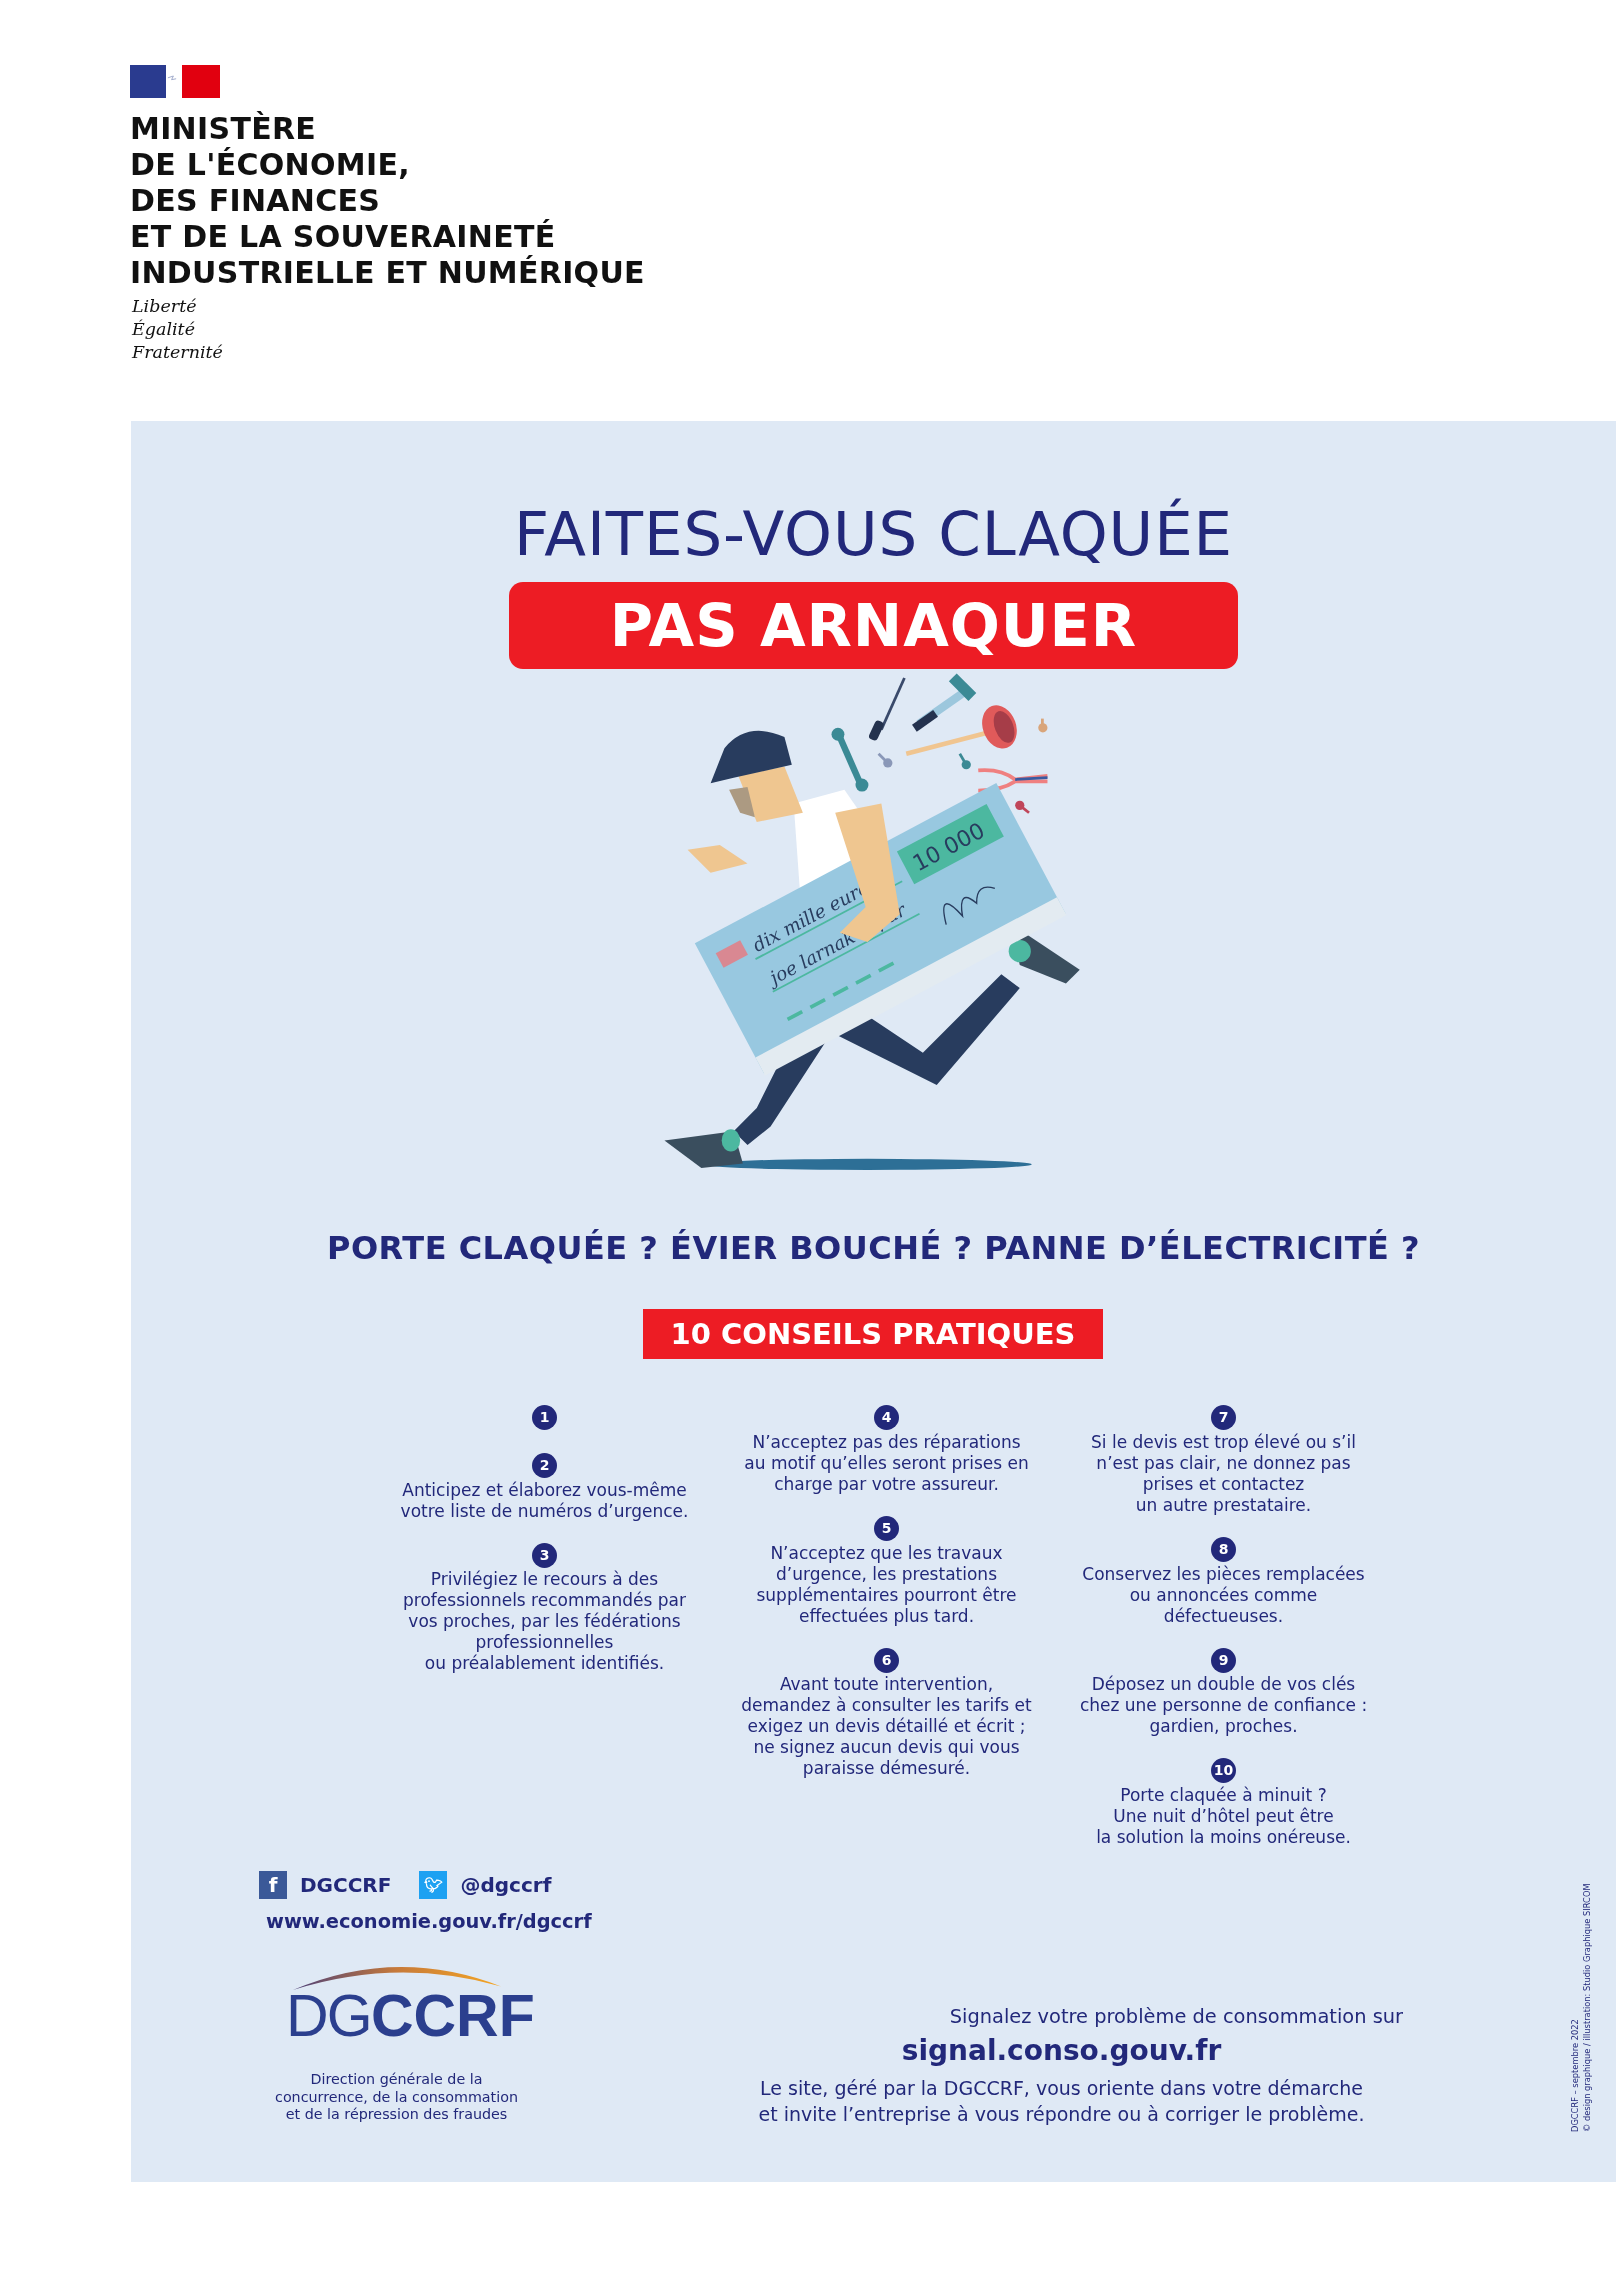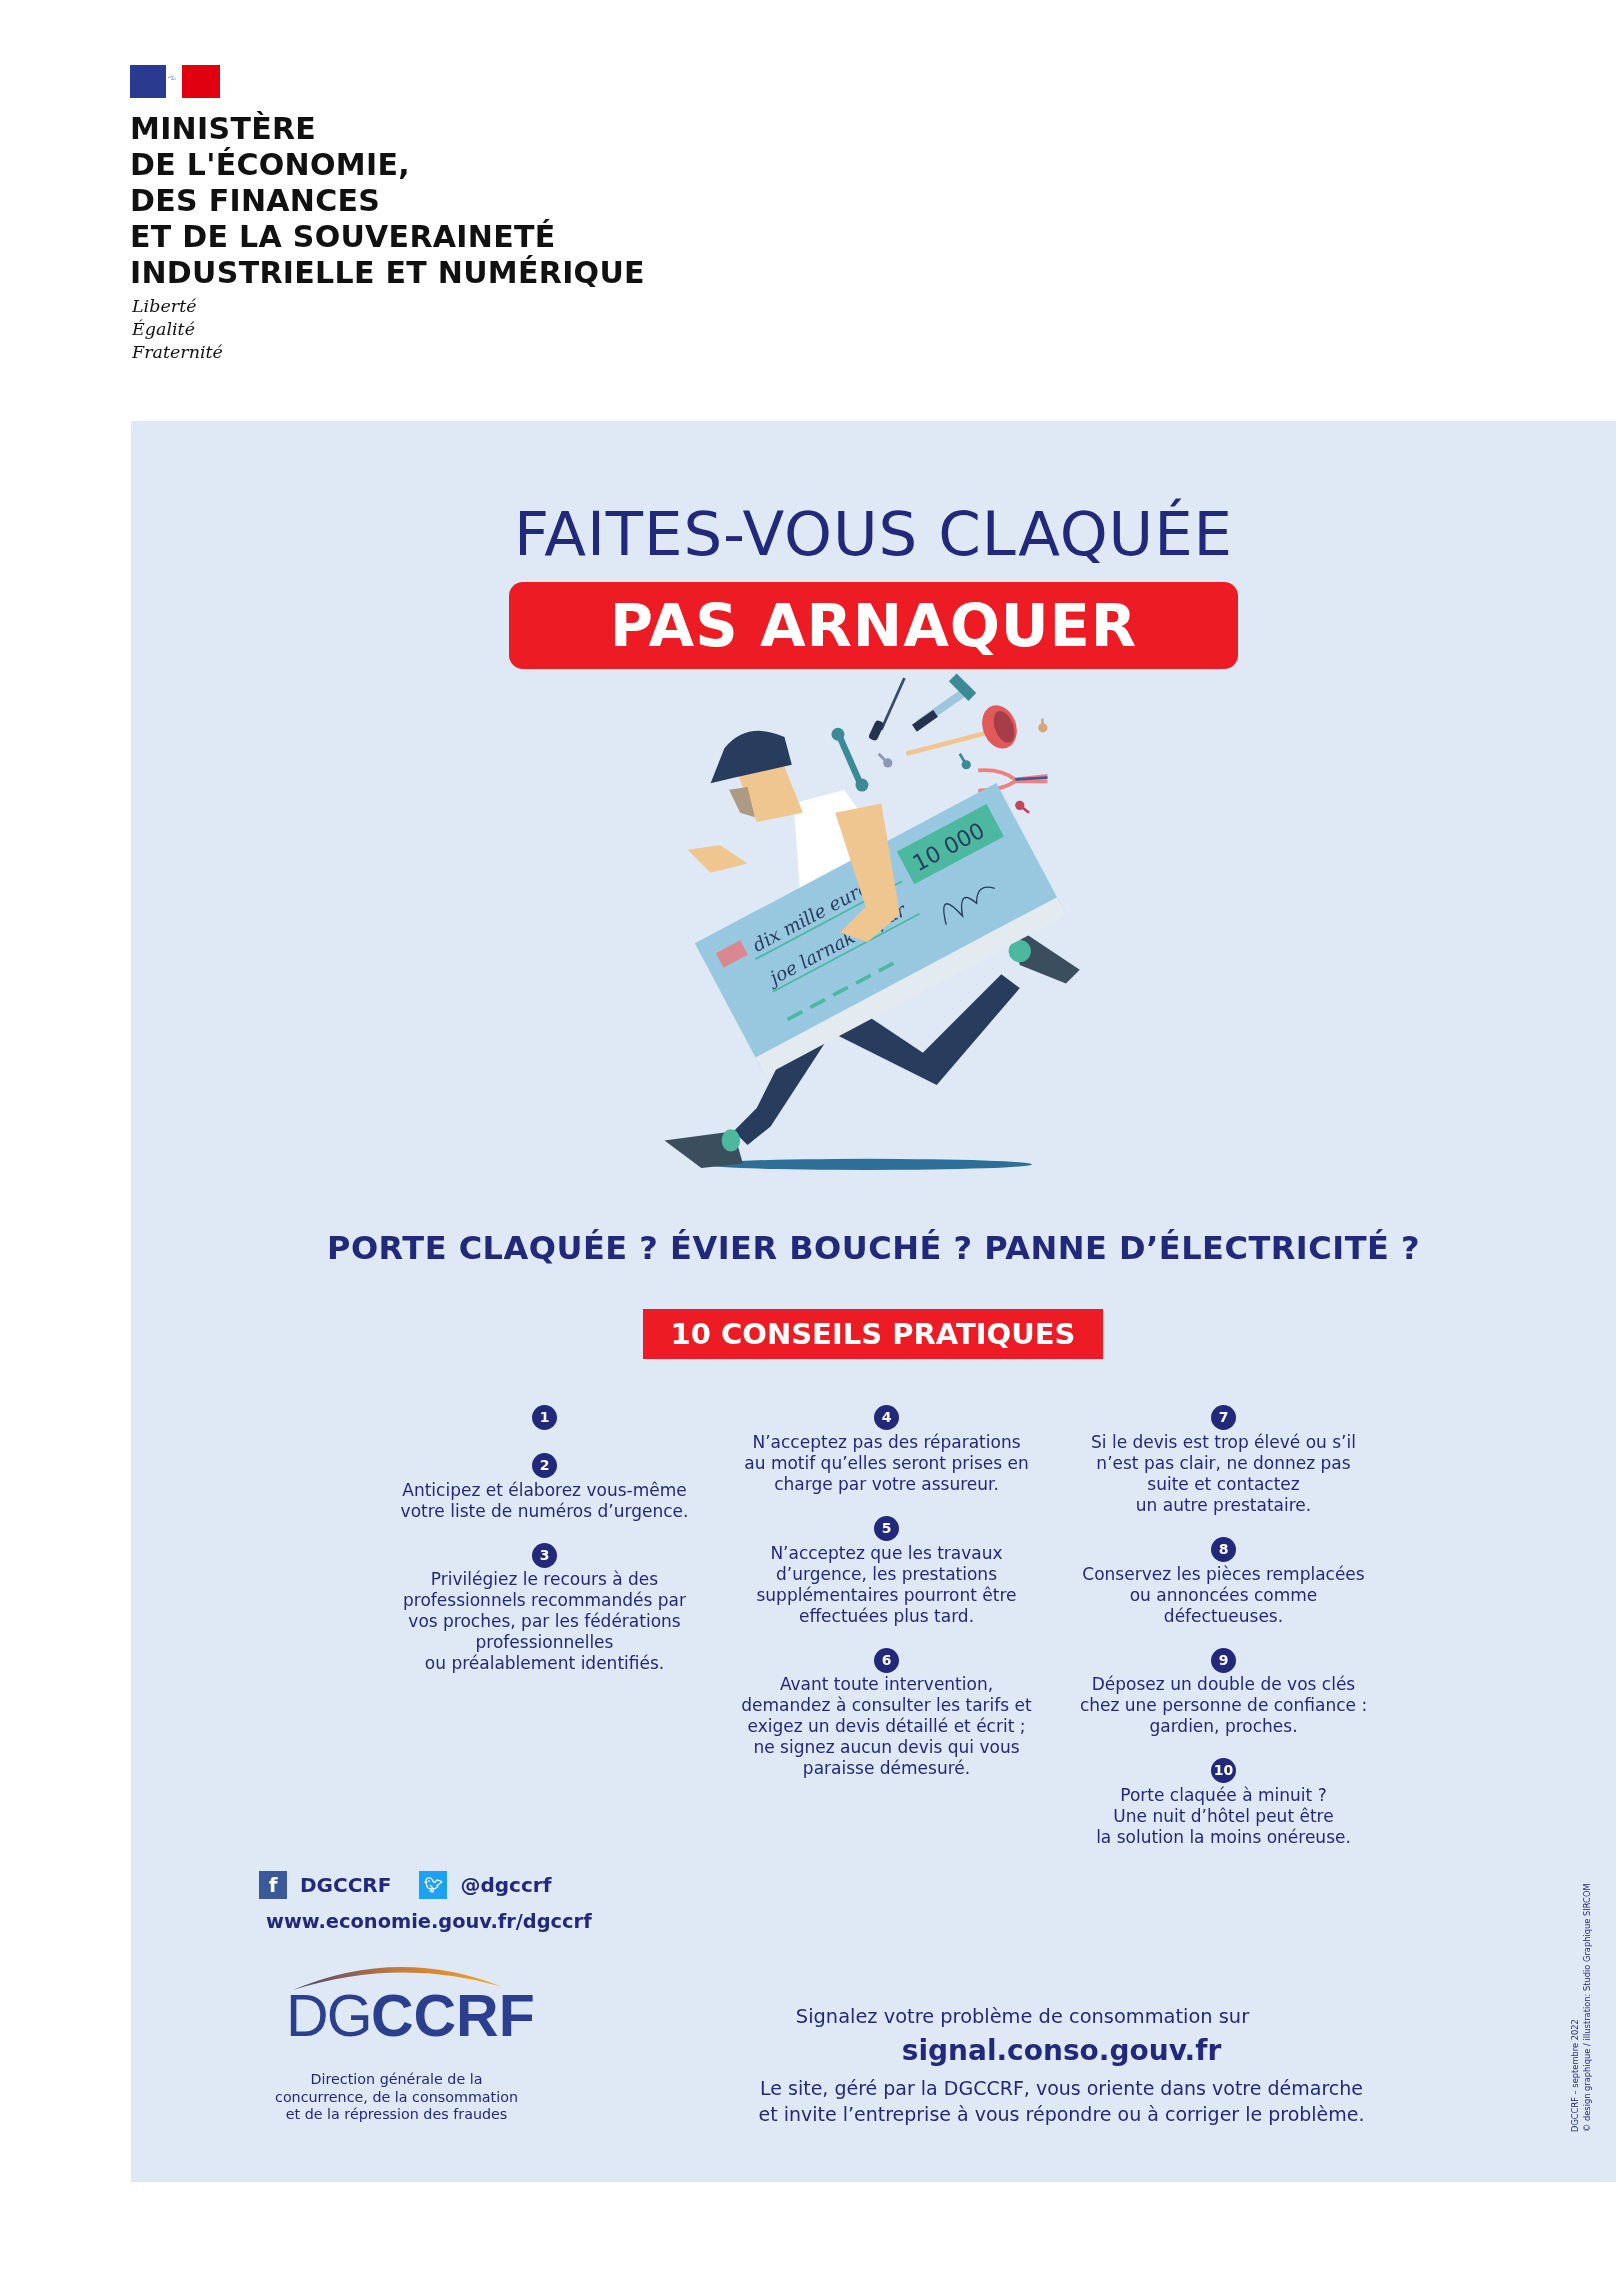--- a/index.html
+++ b/index.html
@@ -35,21 +35,21 @@
   
   .social { left:259px; top:1871px; display:flex; align-items:center; font-size:20px; font-weight:bold; color:#22287a; }
   .fb { width:28px; height:28px; background:#3b5998; color:#fff; font-weight:bold; text-align:center; line-height:29.5px; font-size:20px; margin-right:13px; }
   .tw { width:28px; height:28px; background:#1da1f2; color:#fff; text-align:center; line-height:28px; font-size:14.8px; margin:0 13px 0 28px; }
   .website { left:266px; top:1910px; font-size:19.4px; font-weight:bold; color:#22287a; }
   .logo-arc { left:291px; top:1955px; width:212px; height:37px; }
   .logo-text { left:286px; top:1981px; font-size:59px; color:#2b3f8e; white-space:nowrap; }
   .logo-text .dg { font-weight:normal; letter-spacing:-1.8px; font-family:Liberation Sans, sans-serif;text-align:right; }
   .logo-text .ccrf { font-weight:bold; font-family:"Liberation Sans", sans-serif; }
   .logo-caption { left:249px; top:2071px; width:295px; text-align:center; font-size:14.3px; line-height:17.5px; color:#22287a; }
-  .signal-intro { left:681px; top:2005px; width:683px; text-align:center; font-size:19.4px; color:#22287a; }
+  .signal-intro { left:720px; top:2005px; width:683px; text-align:right; font-size:19.4px; color:#22287a; }
   .signal-url { left:720px; top:2034px; width:683px; text-align:center; font-size:28px; font-weight:bold; color:#22287a; }
   .signal-desc { left:720px; top:2075px; width:683px; text-align:center; font-size:19px; line-height:26px; color:#22287a; }
   .credits { left:1569px; top:2132px; transform:rotate(-90deg); transform-origin:left top;
              font-size:8.3px; line-height:12px; color:#22287a; white-space:nowrap; }
 </style>
 </head>
 <body>
 
 <div class="abs flag">
   <div class="b"></div>
@@ -203,21 +203,21 @@
 ne signez aucun devis qui vous
 paraisse démesuré.</div>
   </div>
 </div>
 
 <div class="col" style="left:1048px; top:1405px;">
   <div class="tip">
     <span class="num">7</span>
     <div class="tip-text">Si le devis est trop élevé ou s’il
 n’est pas clair, ne donnez pas
-suite et contactez
+prises et contactez
 un autre prestataire.</div>
   </div>
   <div class="tip">
     <span class="num">8</span>
     <div class="tip-text">Conservez les pièces remplacées
 ou annoncées comme
 défectueuses.</div>
   </div>
   <div class="tip">
     <span class="num">9</span>

